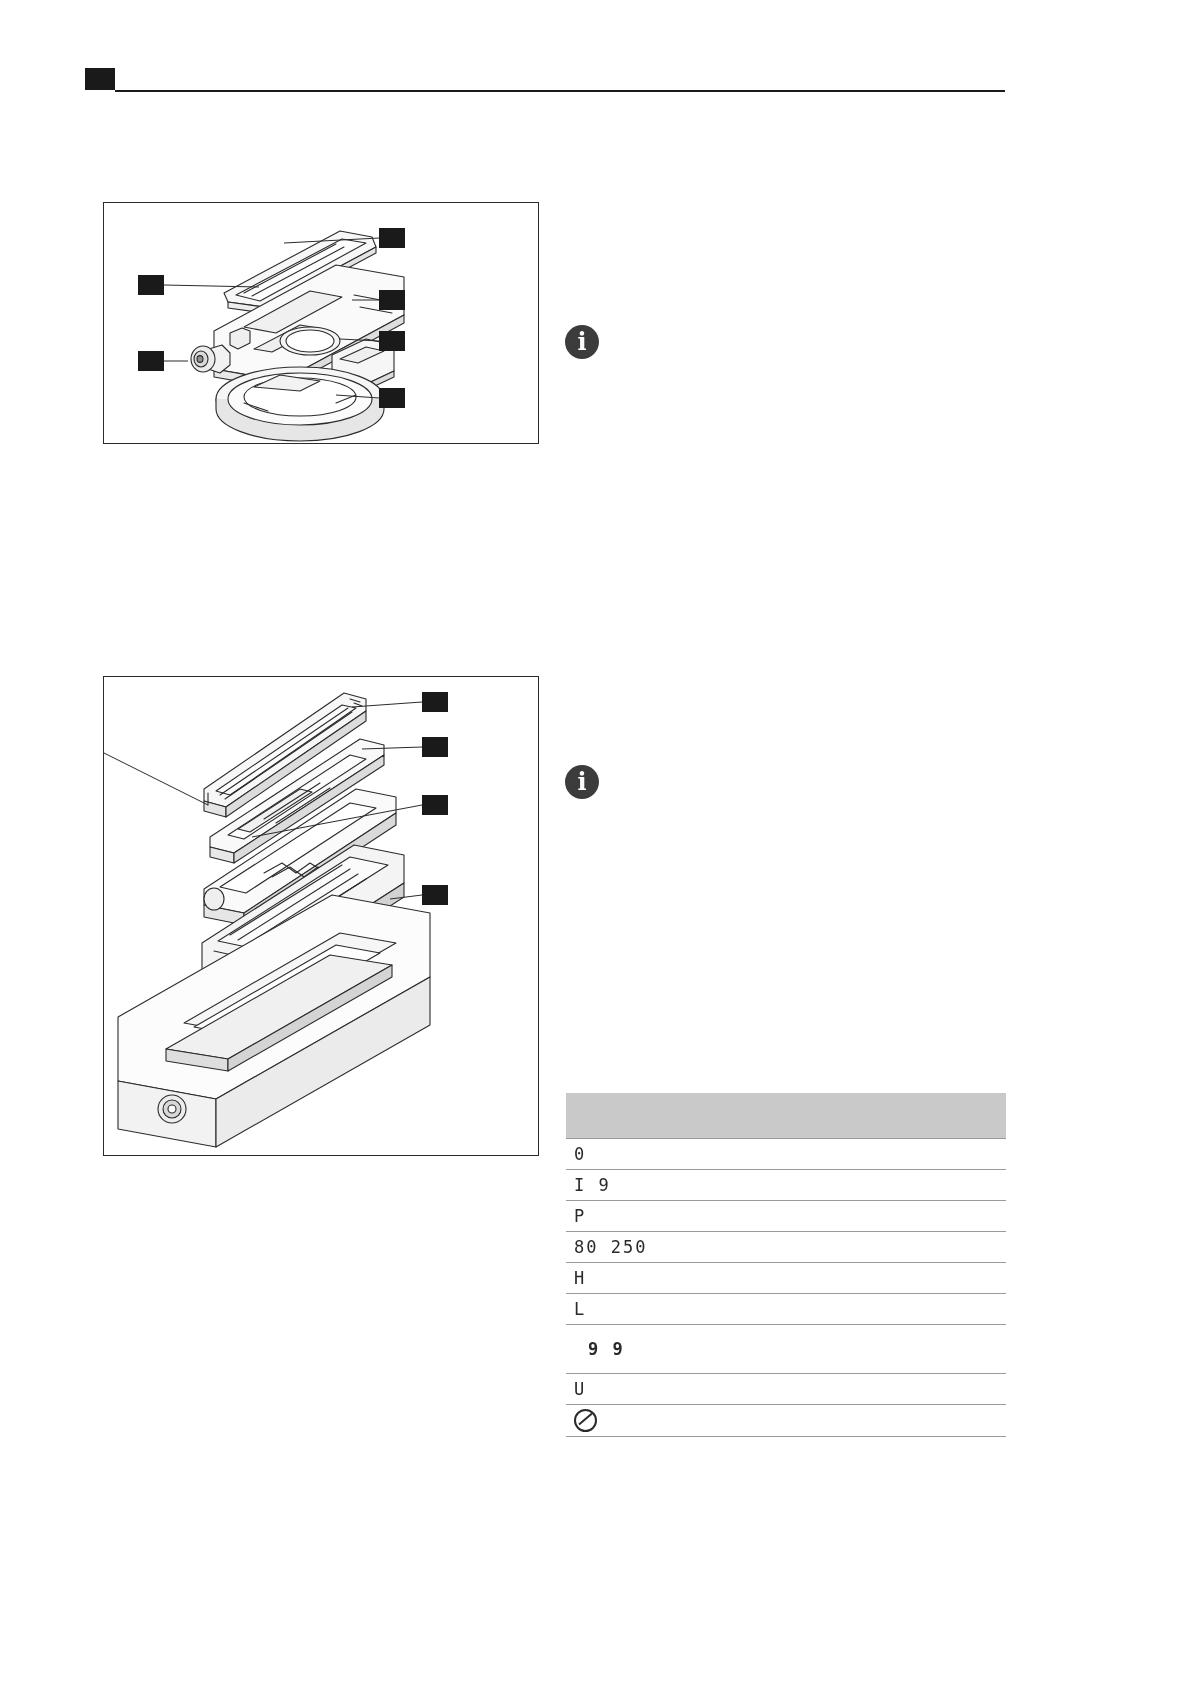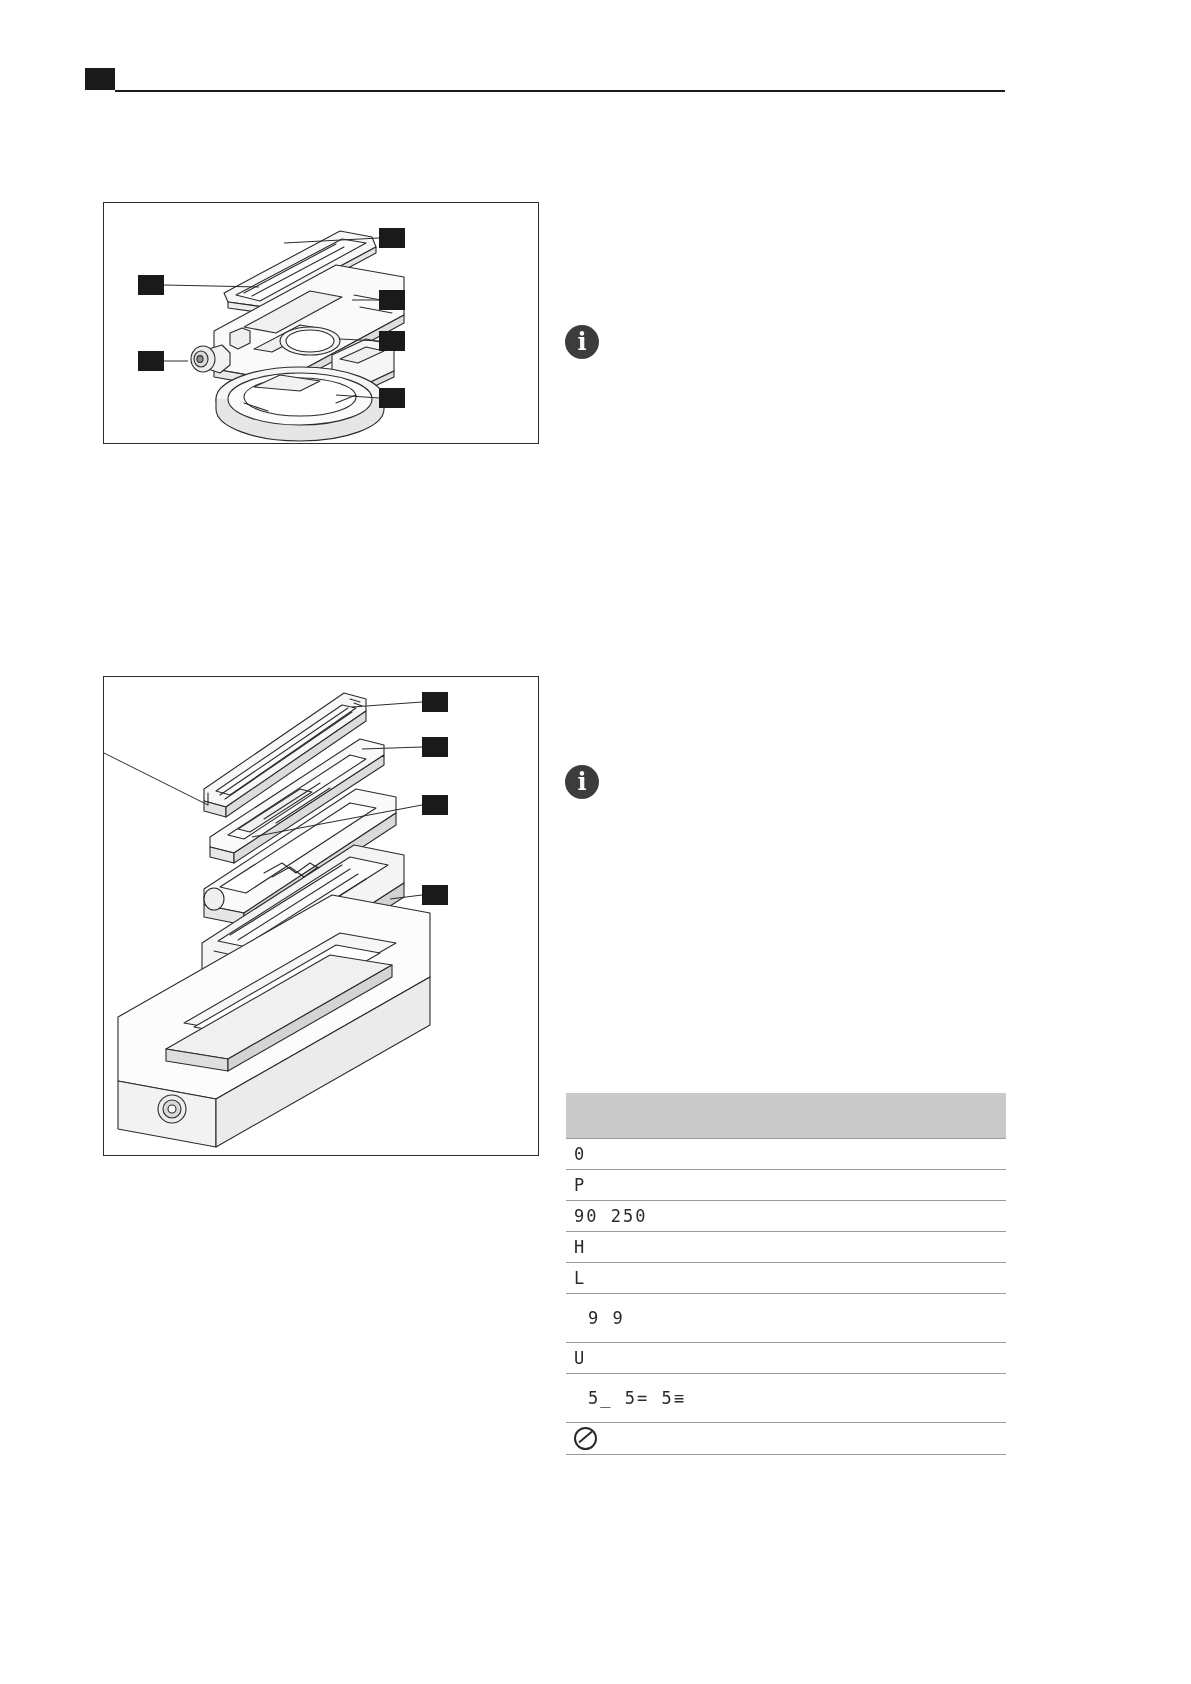--- a/index.html
+++ b/index.html
@@ -108,21 +108,21 @@
     color: #2a2a2a;
     height: 22px;
   }
   #display-table tr.header-row td {
     background: #c9c9c9;
     border-top: 1px solid #c9c9c9;
     border-bottom: 1px solid #9a9a9a;
     height: 36px;
   }
   #display-table tr.tall td { height: 40px; }
-  .code-indent { padding-left: 22px !important; }
+  .code-indent { padding-left: 22px !important; font-weight: bold; }
   .prohibit-glyph {
     display: inline-block;
     width: 19px;
     height: 19px;
     border: 2px solid #2a2a2a;
     border-radius: 50%;
     position: relative;
     vertical-align: middle;
   }
   .prohibit-glyph::after {
@@ -284,37 +284,37 @@
 
 <table id="display-table">
   <tbody>
     <tr class="header-row">
       <td></td>
     </tr>
     <tr>
       <td>0</td>
     </tr>
     <tr>
+      <td>I  9</td>
+    </tr>
+    <tr>
       <td>P</td>
     </tr>
     <tr>
-      <td>90   250</td>
+      <td>80   250</td>
     </tr>
     <tr>
       <td>H</td>
     </tr>
     <tr>
       <td>L</td>
     </tr>
     <tr class="tall">
       <td class="code-indent">9 9</td>
     </tr>
     <tr>
       <td>U</td>
     </tr>
-    <tr class="tall">
-      <td class="code-indent">5_   5=   5≡</td>
-    </tr>
     <tr>
       <td><span class="prohibit-glyph"></span></td>
     </tr>
   </tbody>
 </table>
 
 </body></html>

